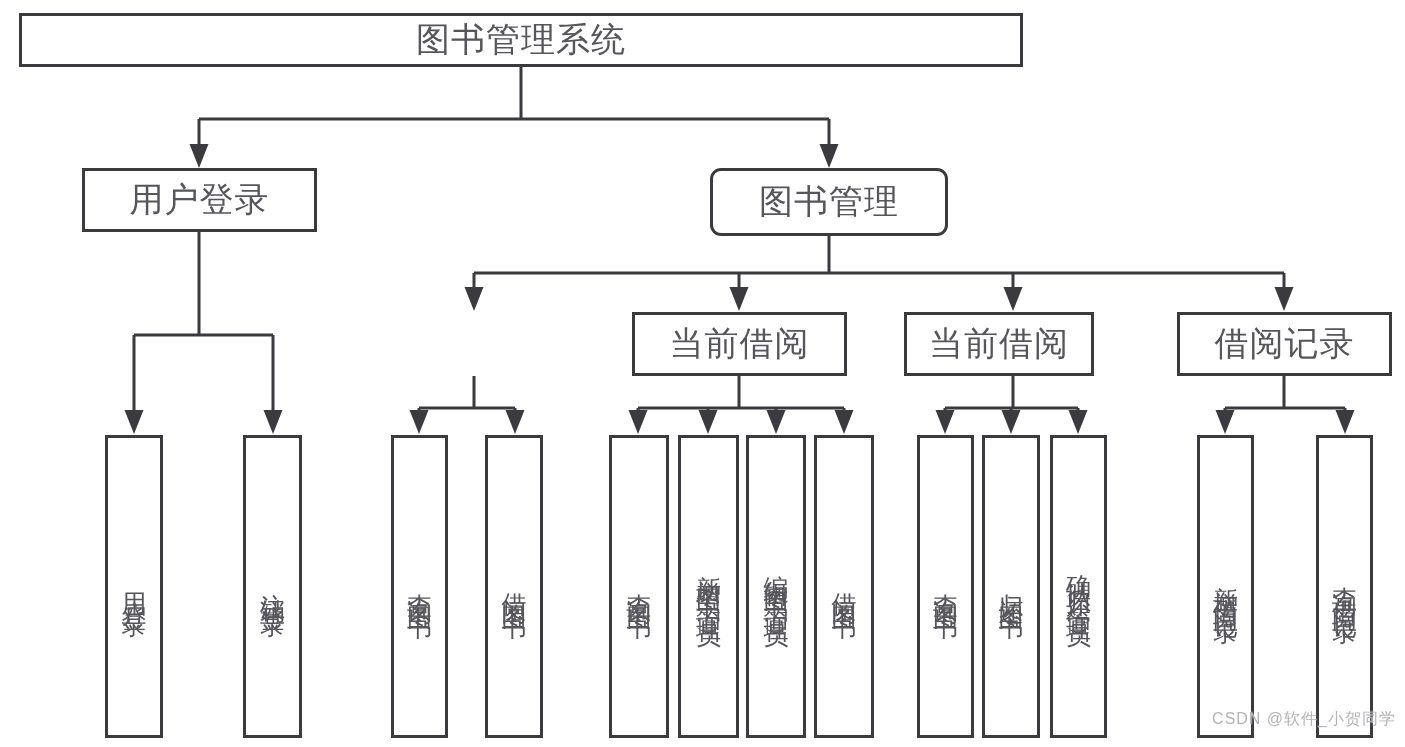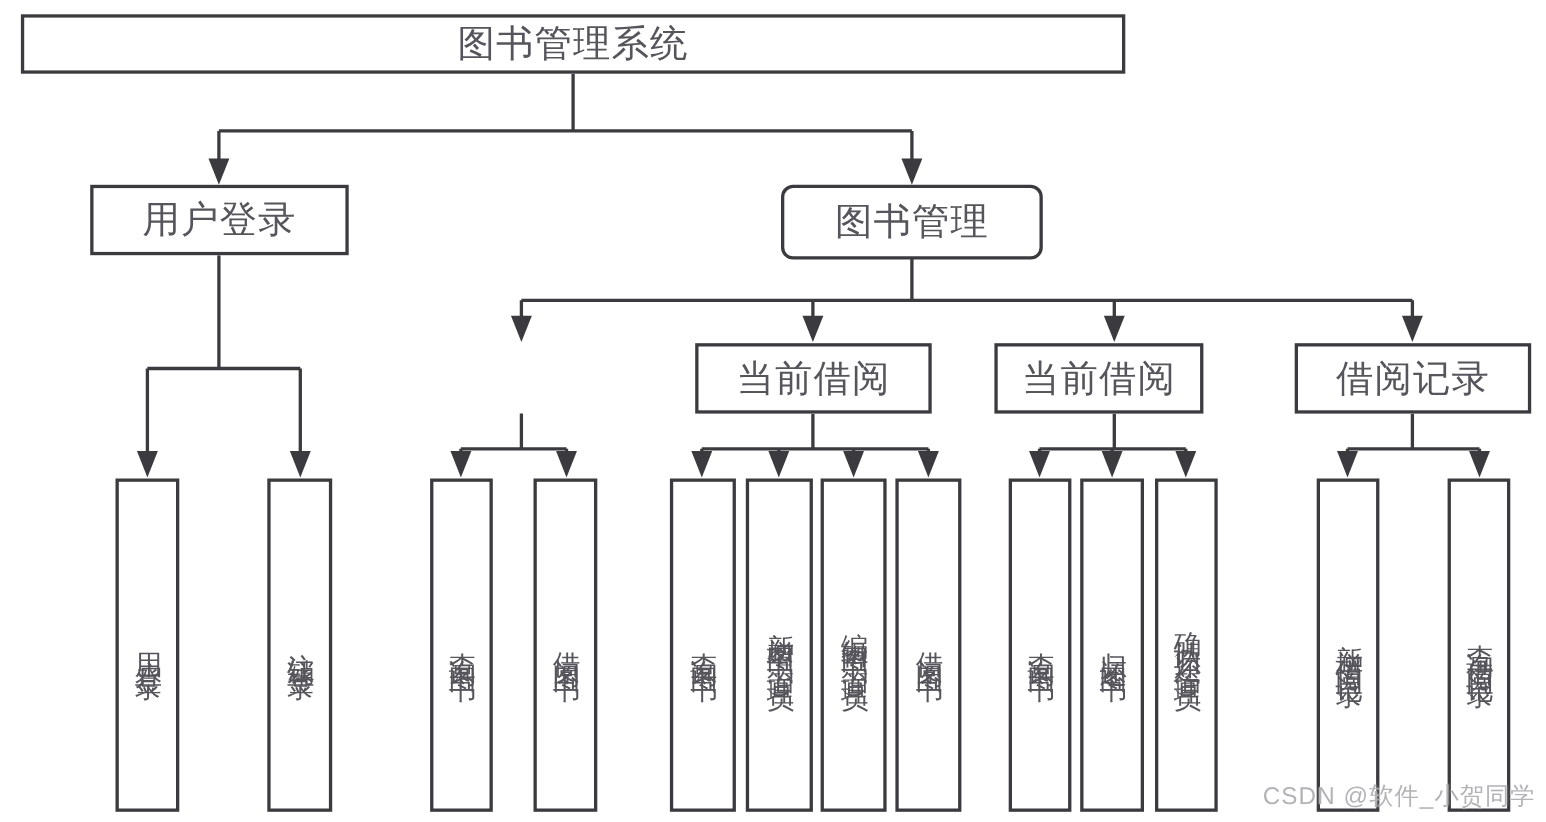--- a/index.html
+++ b/index.html
@@ -37,21 +37,21 @@
     writing-mode:vertical-lr;
     text-orientation:mixed;
     font-size:25px;
     letter-spacing:7px;
     line-height:1;
     color:#55555b;
   }
   .watermark{
     position:absolute;
     right:9px;top:709px;
-    font-size:22px;
+    font-size:16px;
     color:rgba(175,175,178,0.95);
     letter-spacing:1px;
     white-space:nowrap;
     text-shadow:0 0 2px #ffffff;
   }
 </style>
 </head>
 <body>
 
 <div class="canvas">

